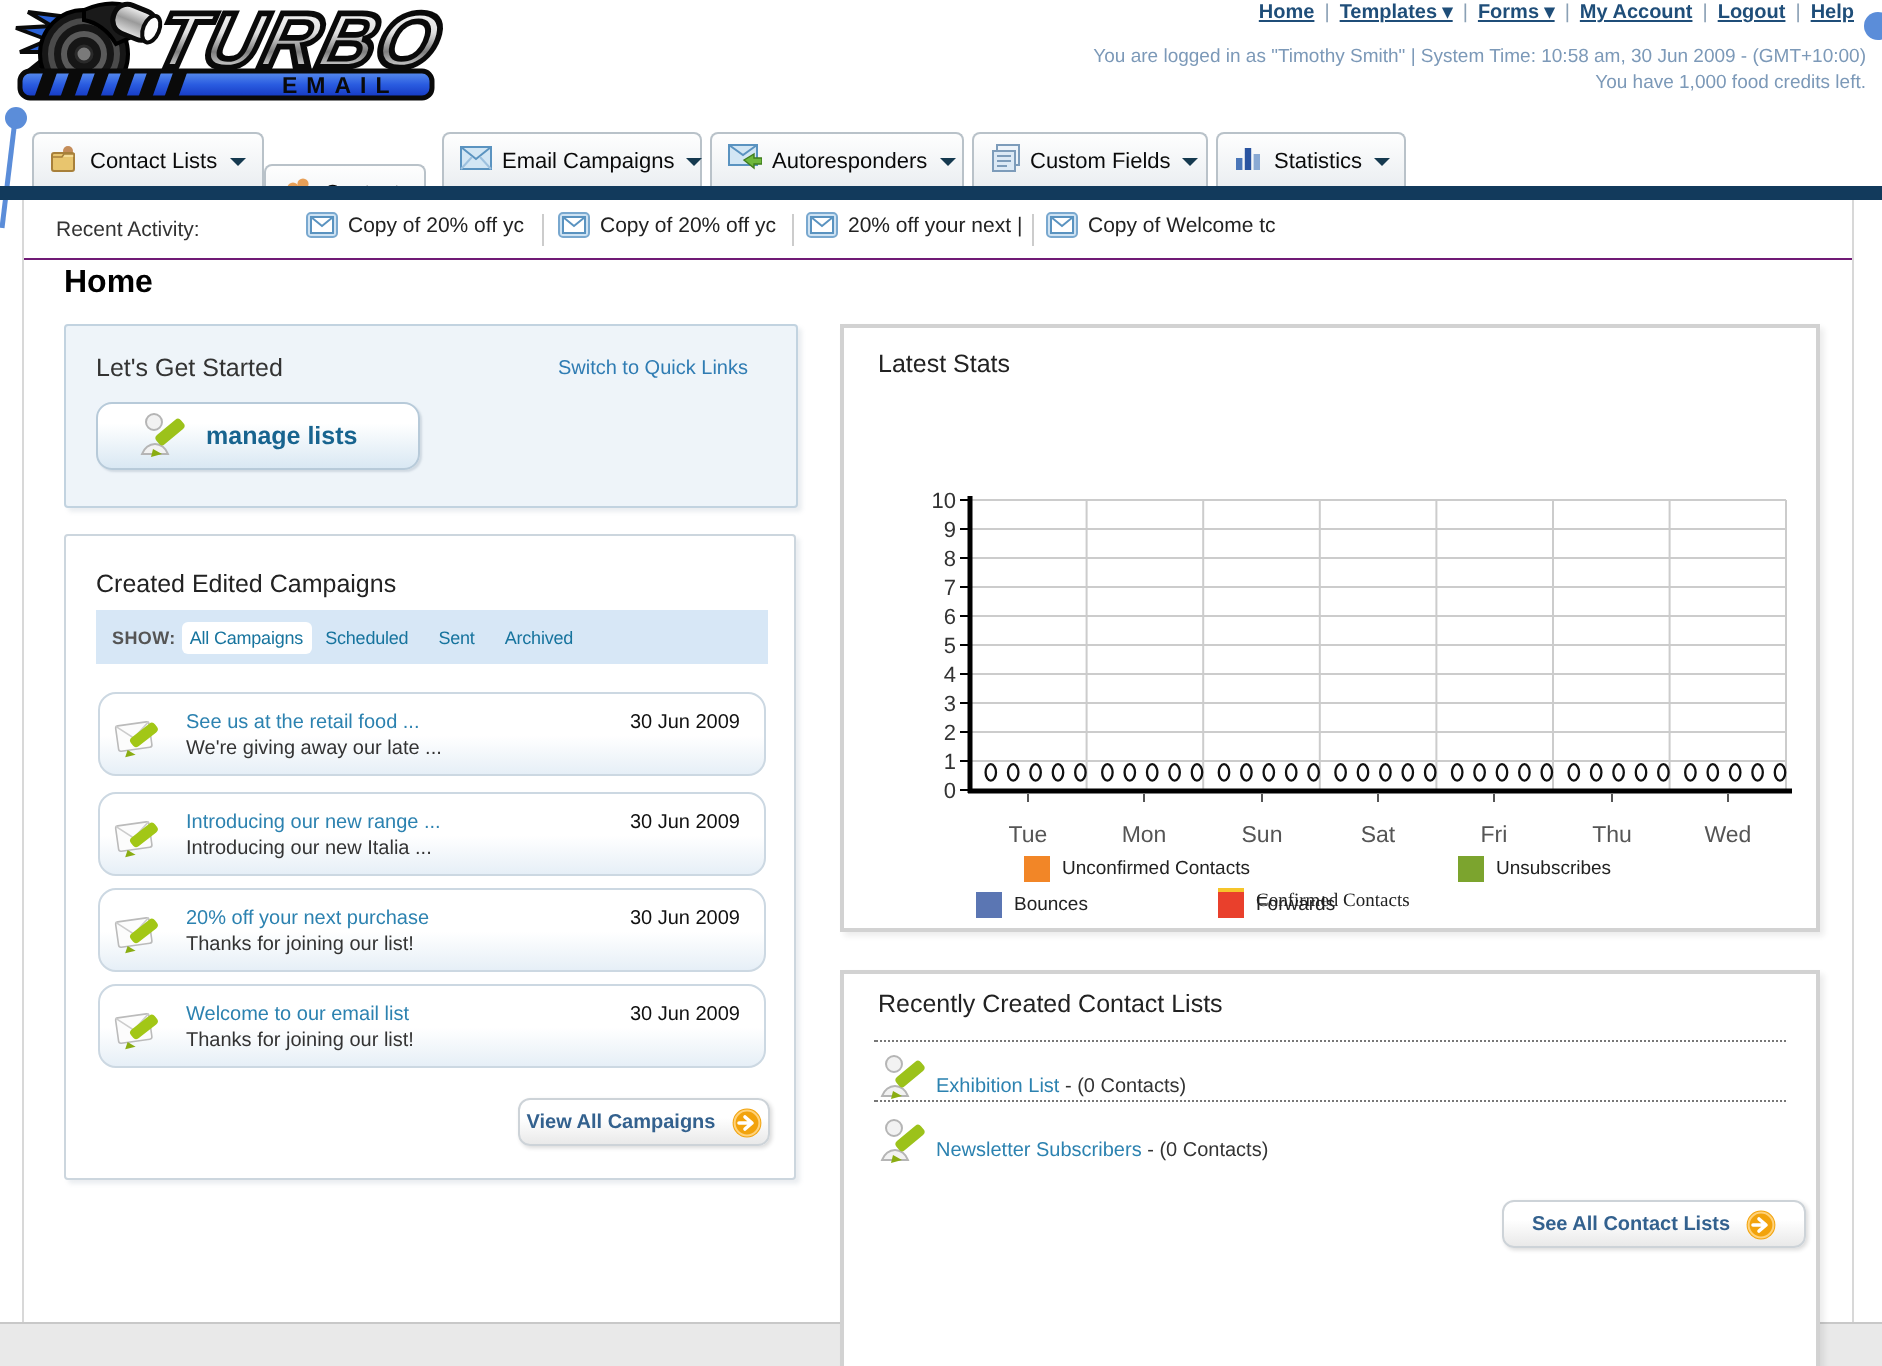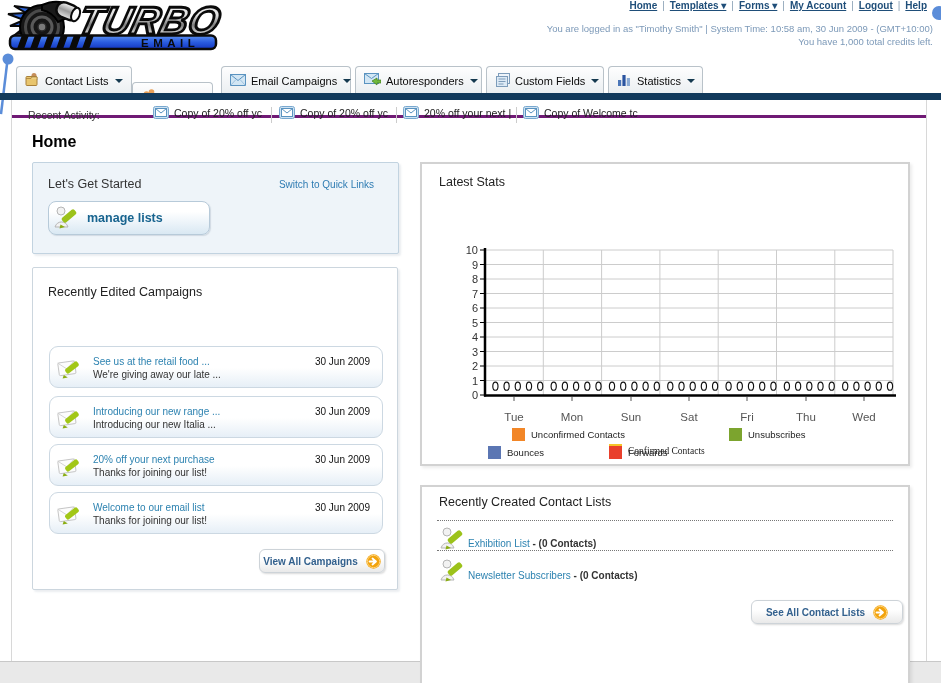--- a/index.html
+++ b/index.html
@@ -16,32 +16,32 @@
 
 .tab { position:absolute; top:66px; height:28px; background:linear-gradient(#fefefe,#eaeef1); border:1px solid #b9c2c9; border-bottom:none; border-radius:4px 4px 0 0; display:flex; align-items:center; font-size:11px; color:#0a0a0a; white-space:nowrap; }
 .tab .ticon { margin:0 5px 0 8px; }
 .tab .arr { width:0; height:0; border-left:4px solid transparent; border-right:4px solid transparent; border-top:4px solid #15394f; margin-left:6px; }
 .navybar { position:absolute; top:93px; left:0; width:941px; height:7px; background:#123a5c; }
 
 .wrapL { position:absolute; left:11px; top:100px; width:1px; height:561px; background:#d8d8d8; }
 .wrapR { position:absolute; left:926px; top:100px; width:1px; height:561px; background:#d8d8d8; }
 .bottomstrip { position:absolute; left:0; top:661px; width:941px; height:22px; background:#e9e9e9; border-top:1px solid #c8c8c8; }
 
-.ra { position:absolute; left:12px; top:100px; width:914px; height:18px; border-bottom:3px solid #701a75; background:#fff; font-size:10.5px; color:#333; }
+.ra { position:absolute; left:12px; top:100px; width:914px; height:30px; border-bottom:1px solid #701a75; background:#fff; font-size:10.5px; color:#333; }
 .ra .lbl { position:absolute; left:16px; top:9px; }
 .raitem { position:absolute; top:6px; display:flex; align-items:center; }
 .raitem .txt { margin-left:5px; font-size:10.5px; color:#222; }
 .rasep { position:absolute; top:7px; width:1px; height:16px; background:#ccc; }
 .envicon2 { display:flex; }
 .home { position:absolute; left:32px; top:133px; font-size:16px; font-weight:bold; color:#000; }
 
 .lgsbox { position:absolute; left:32px; top:162px; width:367px; height:92px; background:#eef4f9; border:1px solid #c2d3e0; border-radius:2px; box-shadow:2px 2px 2px rgba(120,140,160,0.15); }
 .lgsbox .title { position:absolute; left:15px; top:14px; font-size:12.5px; color:#333; }
 .lgsbox .quick { position:absolute; right:24px; top:16px; font-size:10px; color:#2f7cb3; }
-.bigbtn { position:absolute; top:38px; height:34px; background:linear-gradient(#ffffff 30%,#d9e8f3); border:1px solid #b7cad9; border-radius:8px; display:flex; align-items:center; justify-content:flex-start; padding-left:4px; font-size:12.5px; font-weight:bold; color:#18648f; box-shadow:1px 1px 1px rgba(120,140,160,0.25); }
+.bigbtn { position:absolute; top:38px; height:34px; background:linear-gradient(#ffffff 30%,#d9e8f3); border:1px solid #b7cad9; border-radius:8px; display:flex; align-items:center; justify-content:flex-start; padding-left:20px; font-size:12.5px; font-weight:bold; color:#18648f; box-shadow:1px 1px 1px rgba(120,140,160,0.25); }
 .campbox { position:absolute; left:32px; top:267px; width:366px; height:323px; background:#fff; border:1px solid #ccd6de; border-radius:2px; box-shadow:2px 2px 2px rgba(120,140,160,0.15); }
 .campbox .title { position:absolute; left:15px; top:17px; font-size:12.5px; color:#222; }
 .showbar { position:absolute; left:15px; top:37px; width:336px; height:27px; background:#d7e7f6; display:flex; align-items:center; font-size:9px; color:#17749e; letter-spacing:-0.1px; }
 .showbar .sl { color:#555; font-size:9px; font-weight:bold; margin-left:8px; letter-spacing:0.2px; }
 .showbar .pill { background:#fff; border-radius:3px; padding:3px 4px; margin-left:3px; }
 .showbar a { color:#17749e; margin-left:15px; }
 .showbar a.first { margin-left:7px; }
 .campitem { position:absolute; left:14px; width:334px; height:42px; background:linear-gradient(#ffffff 52%,#eef4f9 85%,#e6eff7); border:1px solid #ccd8e2; border-radius:9px; }
 .campitem .cicon { position:absolute; left:7px; top:10px; }
 .campitem .t1 { position:absolute; left:43px; top:9px; font-size:10px; color:#2c82b0; }
@@ -51,21 +51,21 @@
 .ocirc { width:15px; height:15px; margin-left:8px; display:flex; }
 
 .statsbox { position:absolute; left:420px; top:162px; width:490px; height:304px; background:#fff; border:2px solid #d2d2d2; box-shadow:2px 2px 3px rgba(0,0,0,0.08);padding-left:31px; }
 .statsbox .title { position:absolute; left:17px; top:11px; font-size:12.5px; color:#222; }
 .sel { position:absolute; left:17px; top:31px; width:464px; height:17px; border:1px solid #919b9c; background:#fff; font-size:9.5px; color:#111; line-height:15px; padding-left:4px; }
 .sel .selarr { position:absolute; right:4px; top:6px; width:0; height:0; border-left:4px solid transparent; border-right:4px solid transparent; border-top:4.5px solid #111; }
 .clbox { position:absolute; left:420px; top:485px; width:490px; height:200px; background:#fff; border:2px solid #d2d2d2; box-shadow:2px 2px 3px rgba(0,0,0,0.08); }
 .clbox .title { position:absolute; left:17px; top:8px; font-size:12.5px; color:#222; }
 .dotline { position:absolute; left:15px; width:458px; border-top:1px dotted #777; }
 .clitem-link { font-size:10px; color:#2c82b0; }
-.clitem-rest { font-size:10px; color:#333;font-weight:bold; }
+.clitem-rest { font-size:10px; color:#333; }
 .legend { position:absolute; font-size:9.5px; color:#222; display:flex; align-items:center; }
 .legend .sq { width:13px; height:13px; margin-right:6px; }
 </style>
 </head>
 <body>
 
 <svg class="abs" style="left:0;top:0" width="260" height="120" viewBox="0 0 260 120">
   <defs>
     <linearGradient id="chrome" x1="0" y1="0" x2="0" y2="1">
       <stop offset="0" stop-color="#ffffff"></stop>
@@ -118,21 +118,21 @@
 
   <circle cx="8" cy="59" r="5.5" fill="#5b8dd9"></circle>
   <line x1="7.5" y1="60" x2="1" y2="114" stroke="#5b8dd9" stroke-width="2.5"></line>
 </svg>
 
 <div class="topnav">
   <a href="#">Home</a><span class="sep">|</span><a href="#">Templates ▾</a><span class="sep">|</span><a href="#">Forms ▾</a><span class="sep">|</span><a href="#">My Account</a><span class="sep">|</span><a href="#">Logout</a><span class="sep">|</span><a href="#">Help</a>
 </div>
 <div class="helpdot"></div>
 <div class="login1">You are logged in as "Timothy Smith" | System Time: 10:58 am, 30 Jun 2009 - (GMT+10:00)</div>
-<div class="login2">You have 1,000 total credits left.</div>
+<div class="login2">You have 1,000 food credits left.</div>
 
 <div class="tab" style="left:16px; width:116px;"><span class="ticon">
   <svg width="15" height="15" viewBox="0 0 15 15">
         <circle cx="9" cy="3.5" r="2.5" fill="#c58d5a"></circle>
         <path d="M5.5 8 a3.5 3 0 0 1 7 0 z" fill="#7ba7c9"></path>
         <rect x="1" y="4.5" width="11" height="9" rx="1" fill="#e8c56e" stroke="#a8803a" stroke-width="1"></rect>
         <path d="M1 6.5 l5 0 1-1.5 5 0 0 1.5" fill="#f4dc96" stroke="#a8803a" stroke-width="0.8"></path>
       </svg>
   </span>Contact Lists<span class="arr"></span></div>
 <div class="tab" style="left:132px; width:81px;margin-top:16px;"><span class="ticon">
@@ -233,21 +233,28 @@
     <svg width="24" height="26" viewBox="0 0 24 26" style="margin-right:10px">
       <circle cx="8" cy="6" r="4" fill="#f2f2f2" stroke="#b5b5b5"></circle>
       <path d="M2 22 a7 8 0 0 1 13 0 z" fill="#f2f2f2" stroke="#b5b5b5"></path>
       <rect x="8" y="8" width="16" height="6" rx="2" transform="rotate(-40 16 11)" fill="#9cc21a"></rect>
       <path d="M7.5 19.5 l4.5 2.5 -5.5 1.5 z" fill="#8aad12"></path>
     </svg>
     manage lists</div>
 </div>
 
 <div class="campbox">
-  <div class="title">Recently Edited Campaigns</div>
+  <div class="title">Created Edited Campaigns</div>
+  <div class="showbar">
+      <span class="sl">SHOW:</span>
+      <span class="pill">All Campaigns</span>
+      <a href="#" class="first">Scheduled</a>
+      <a href="#">Sent</a>
+      <a href="#">Archived</a>
+    </div>
 </div>
 
 <div class="campitem" style="left:49px; top:346px; width:334px;padding-left:28px;">
   <span class="cicon"><svg width="24" height="24" viewBox="0 0 30 28">
         <g transform="rotate(-8 13 14)">
           <rect x="2" y="5" width="21" height="16" rx="1.5" fill="#fcfcfc" stroke="#bbb"></rect>
           <path d="M2 5 L12.5 14 L23 5" fill="none" stroke="#ccc"></path>
         </g>
         <rect x="9" y="9" width="19" height="7" rx="2.5" transform="rotate(-38 18 12)" fill="#a2c716"></rect>
         <path d="M8.5 21.5 l5 3 -6.5 1.5 z" fill="#8aad12"></path>

